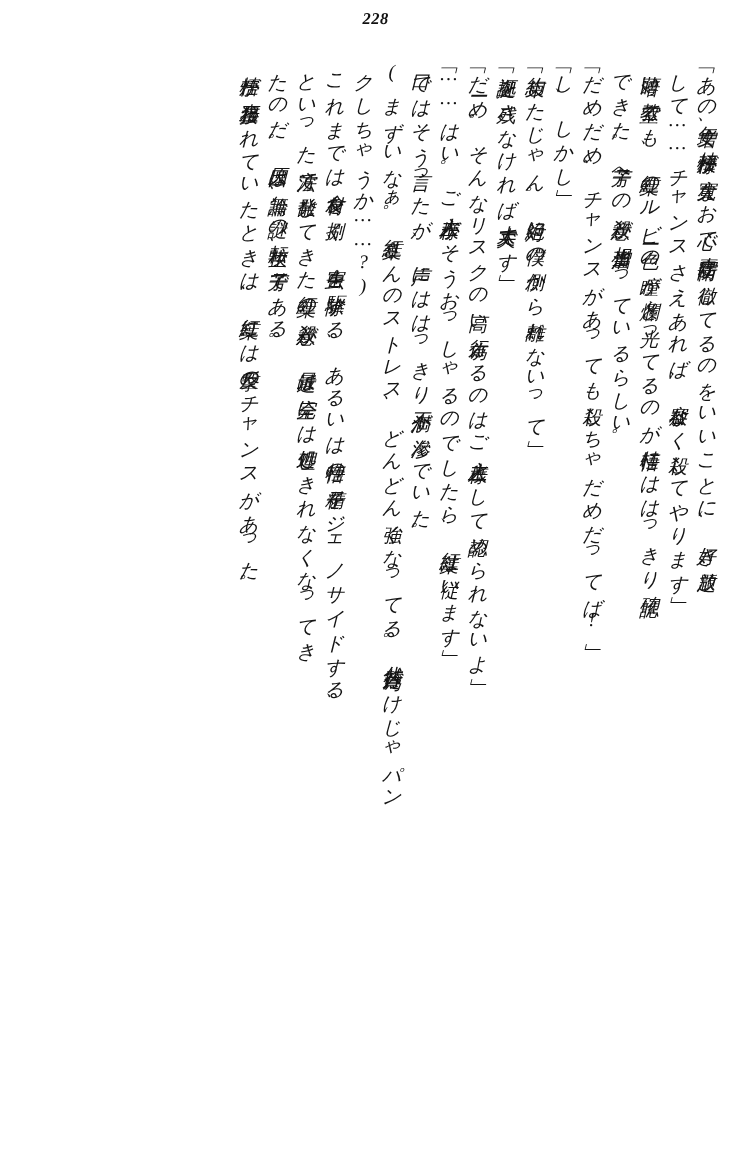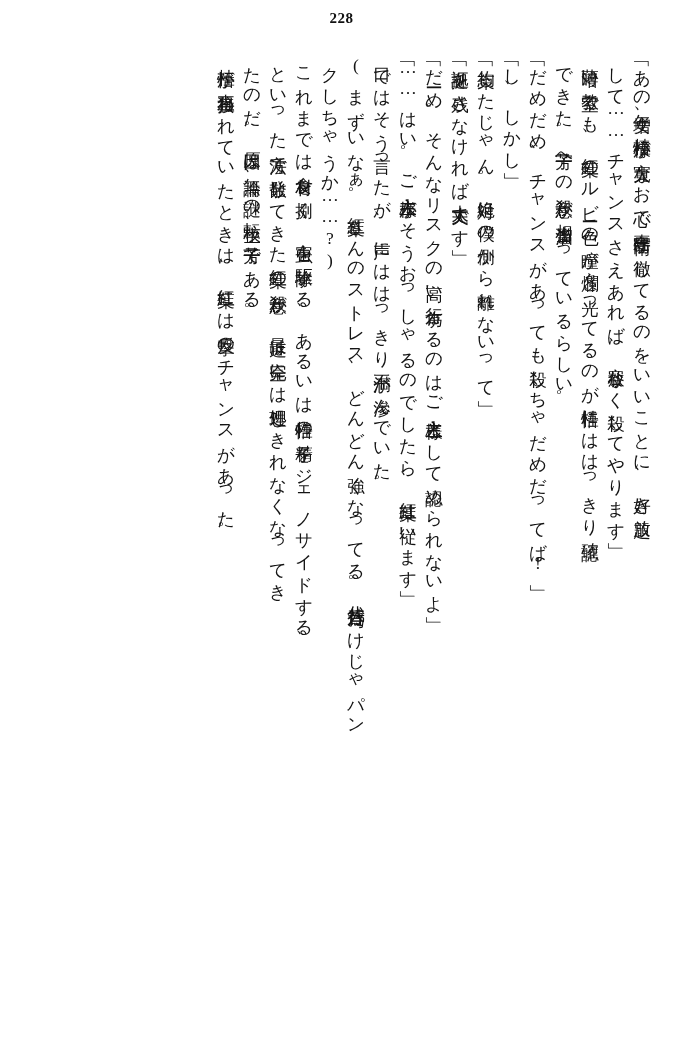--- a/index.html
+++ b/index.html
@@ -15,20 +15,21 @@
     position: relative;
     overflow: hidden;
   }
   #page {
     position: absolute;
     left: 0;
     top: 0;
     width: 618px;
     height: 1050px;
     background: #ffffff;
+    font-style: italic;
   }
   #page-number {
     position: absolute;
     top: 10px;
     left: 0;
     width: 683px;
     text-align: center;
     font-size: 15px;
     font-family: "Liberation Serif", "DejaVu Serif", serif;
     font-weight: bold;

